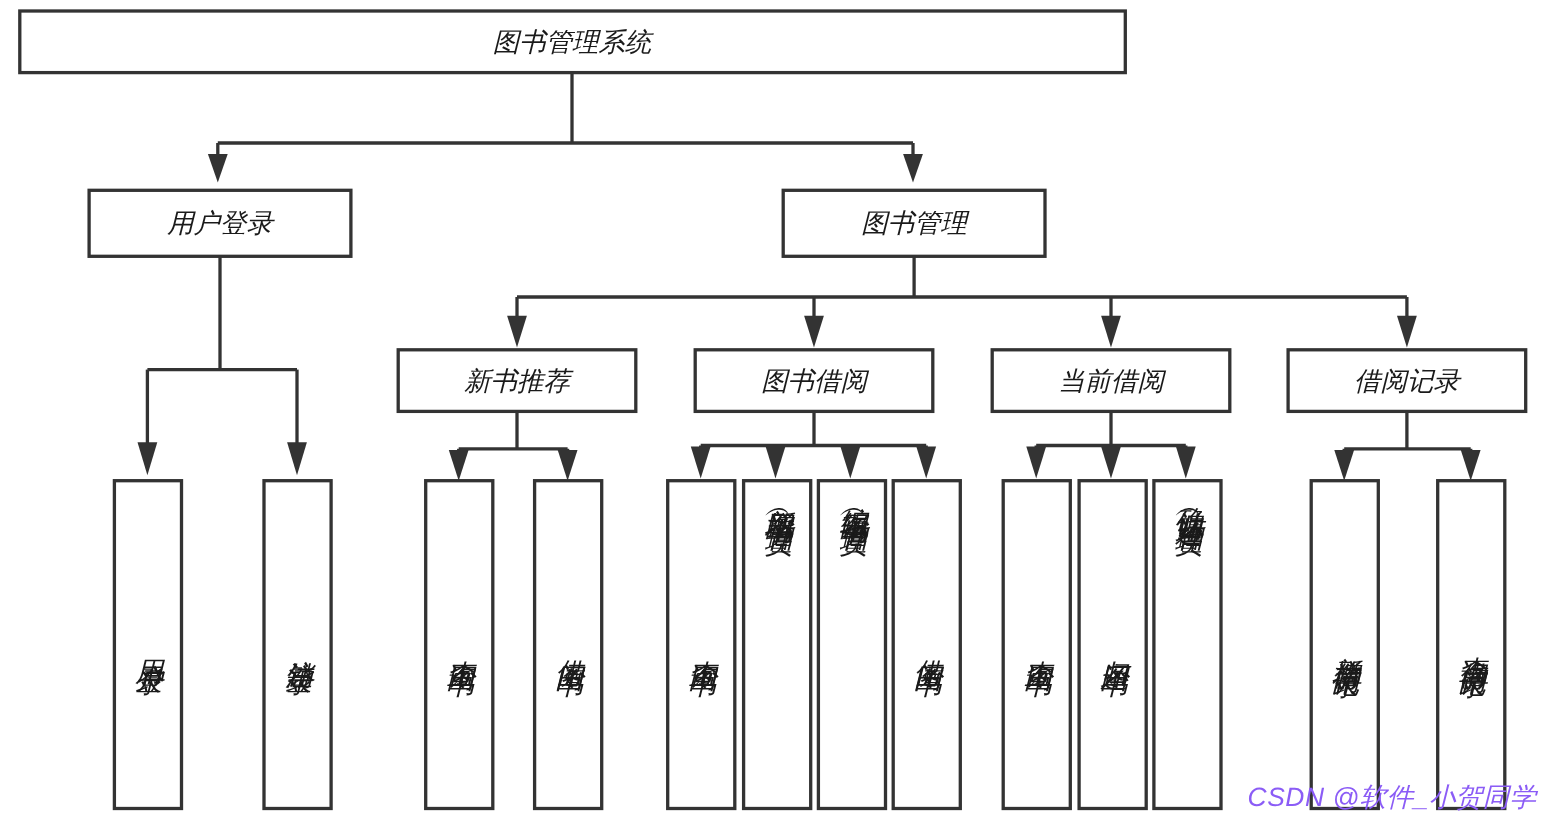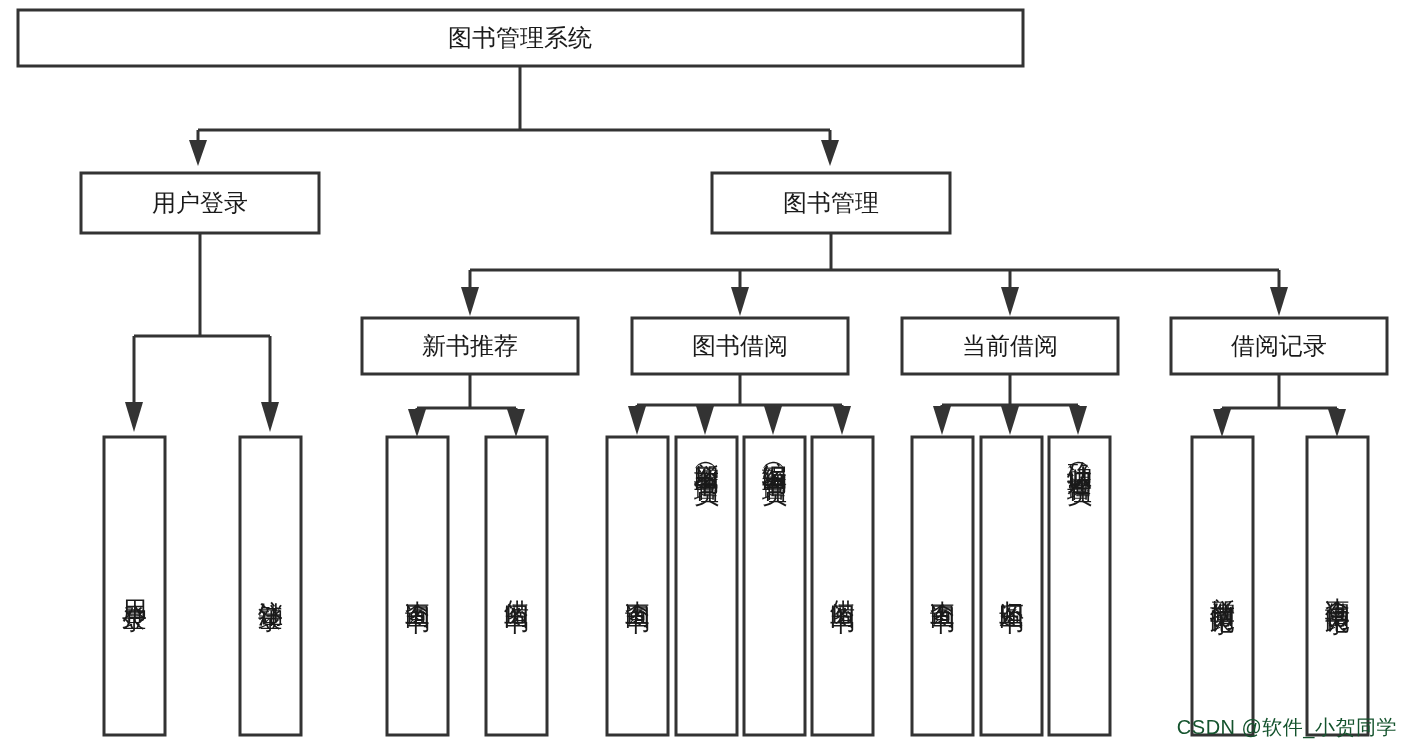--- a/index.html
+++ b/index.html
@@ -10,20 +10,21 @@
   }
   body {
     font-family: "Liberation Sans", "DejaVu Sans", sans-serif;
   }
   #diagram-root {
     position: relative;
     width: 1405px;
     height: 747px;
     background: #ffffff;
     overflow: hidden;
+    font-style: italic;
   }
   svg#flow-svg {
     position: absolute;
     left: 0;
     top: 0;
     width: 1405px;
     height: 747px;
     display: block;
   }
   .node-box {
@@ -63,22 +64,22 @@
     line-height: 1.16;
     letter-spacing: 3px;
     color: #1a1a1a;
     white-space: nowrap;
   }
   .watermark {
     position: absolute;
     right: 8px;
     bottom: 6px;
     font-family: "Liberation Sans", "DejaVu Sans", sans-serif;
-    font-size: 20px;
-    color: #14532d;
+    font-size: 24px;
+    color: #8b5cf6;
     letter-spacing: 0.5px;
     white-space: nowrap;
   }
 </style>
 </head>
 <body>
 
 <div id="diagram-root">
 
   <svg id="flow-svg" viewBox="0 0 1405 747">

